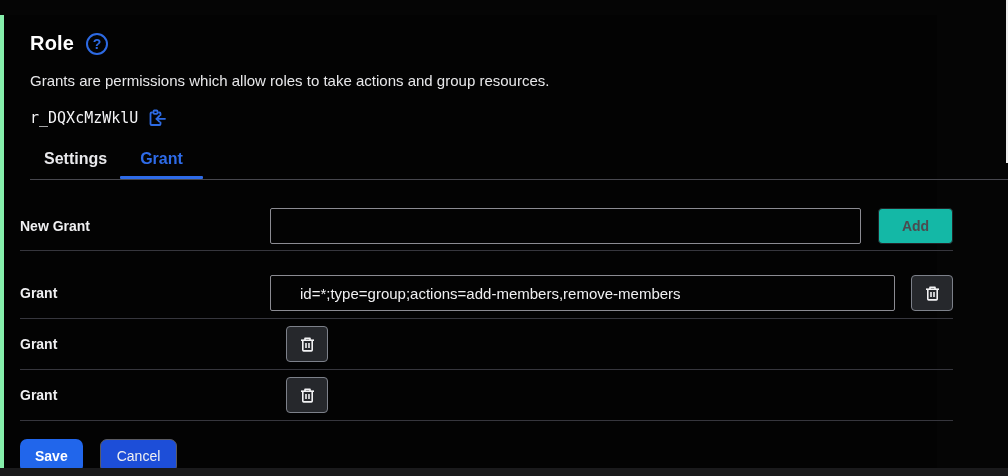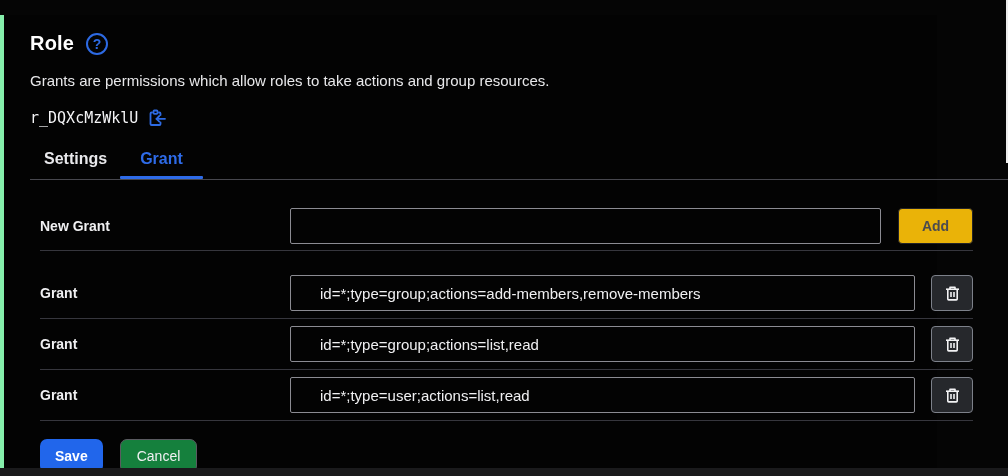--- a/index.html
+++ b/index.html
@@ -46,33 +46,33 @@
     color:#e9e9ec; padding-top:4px; cursor:pointer;
   }
   .tab.active { color:#2e6be8; }
   .tab.active::after {
     content:""; position:absolute; left:-20px; right:-20px; bottom:0;
     height:3px; background:#2e6be8; border-radius:1px;
   }
   .tab-divider { margin-left:26px; width:982px; height:1px; background:#47474e; }
 
   
-  .form { margin-left:36px; width:933px; }
+  .form { margin-left:16px; width:933px; }
   .row { display:flex; align-items:center; }
   .row-label { width:250px; font-size:14px; font-weight:bold; color:#f0f0f2; }
   .text-input {
     height:36px; background:transparent; border:1px solid #8b8b92;
     border-radius:2px; color:#f0f0f2; font-size:15px;
     font-family:"Liberation Sans", sans-serif; padding:0 10px; outline:none;
   }
   .new-grant-row { margin-top:28px; }
   .new-grant-row .text-input { width:591px; }
   .add-btn {
     margin-left:17px; width:75px; height:36px;
-    background:#eab308; border:1px solid #232327; border-radius:4px;
+    background:#14b8a6; border:1px solid #232327; border-radius:4px;
     color:#4b4b4f; font-size:14px; font-weight:bold;
     font-family:"Liberation Sans", sans-serif; cursor:default;
   }
   .divider { height:1px; background:#36363d; }
   .div-after-new { margin-top:6px; }
   .grant-row .text-input { width:625px;padding-left:29px; }
   .grant-row-1 { margin-top:24px; }
   .grant-row-2, .grant-row-3 { margin-top:7px; }
   .div-row { margin-top:7px; }
   .trash-btn {
@@ -86,21 +86,21 @@
   
   .actions { margin-top:18px; display:flex; align-items:center; gap:17px; }
   .save-btn {
     min-width:61px; height:34px; padding:0 15px;
     background:#2166eb; border:none; border-radius:7px;
     color:#ffffff; font-size:14px; font-weight:bold;
     font-family:"Liberation Sans", sans-serif; cursor:pointer;
   }
   .cancel-btn {
     min-width:76px; height:34px; padding:0 16px;
-    background:#15803d; border:1px solid #5a5a60; border-radius:7px;
+    background:#1d4ed8; border:1px solid #5a5a60; border-radius:7px;
     color:#f0f0f2; font-size:14px;
     font-family:"Liberation Sans", sans-serif; cursor:pointer;
   }
 </style>
 </head>
 <body>
 
 <div class="panel">
   <div class="content">
 
@@ -155,39 +155,37 @@
             <path d="M10 7 V12"></path>
           </svg>
         </span>
       </button>
     </div>
 
     <div class="divider div-row"></div>
 
     <div class="row grant-row grant-row-2">
       <span class="row-label">Grant</span>
-      <input class="text-input" type="text" value="id=*;type=group;actions=list,read" style="">
       <button class="trash-btn">
         <span>
           <svg width="17" height="17" viewBox="0 0 17 17" fill="none" stroke="#f2f2f4" stroke-width="1.6" stroke-linejoin="round">
             <path d="M2 4.2 H15"></path>
             <path d="M6 4 V2.2 H11 V4"></path>
             <path d="M3.8 4.2 V14 A0.9 0.9 0 0 0 4.7 14.9 H12.3 A0.9 0.9 0 0 0 13.2 14 V4.2"></path>
             <path d="M7 7 V12"></path>
             <path d="M10 7 V12"></path>
           </svg>
         </span>
       </button>
     </div>
 
     <div class="divider div-row"></div>
 
     <div class="row grant-row grant-row-3">
       <span class="row-label">Grant</span>
-      <input class="text-input" type="text" value="id=*;type=user;actions=list,read" style="">
       <button class="trash-btn">
         <span>
           <svg width="17" height="17" viewBox="0 0 17 17" fill="none" stroke="#f2f2f4" stroke-width="1.6" stroke-linejoin="round">
             <path d="M2 4.2 H15"></path>
             <path d="M6 4 V2.2 H11 V4"></path>
             <path d="M3.8 4.2 V14 A0.9 0.9 0 0 0 4.7 14.9 H12.3 A0.9 0.9 0 0 0 13.2 14 V4.2"></path>
             <path d="M7 7 V12"></path>
             <path d="M10 7 V12"></path>
           </svg>
         </span>

